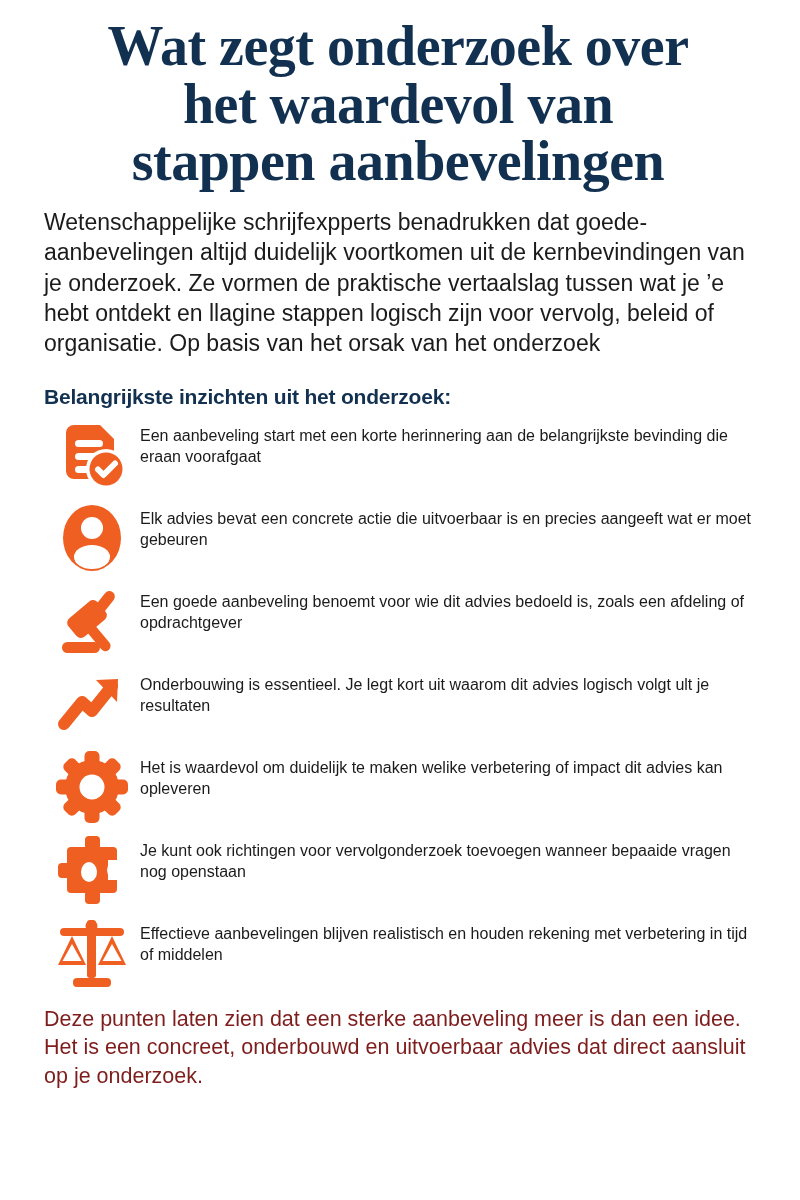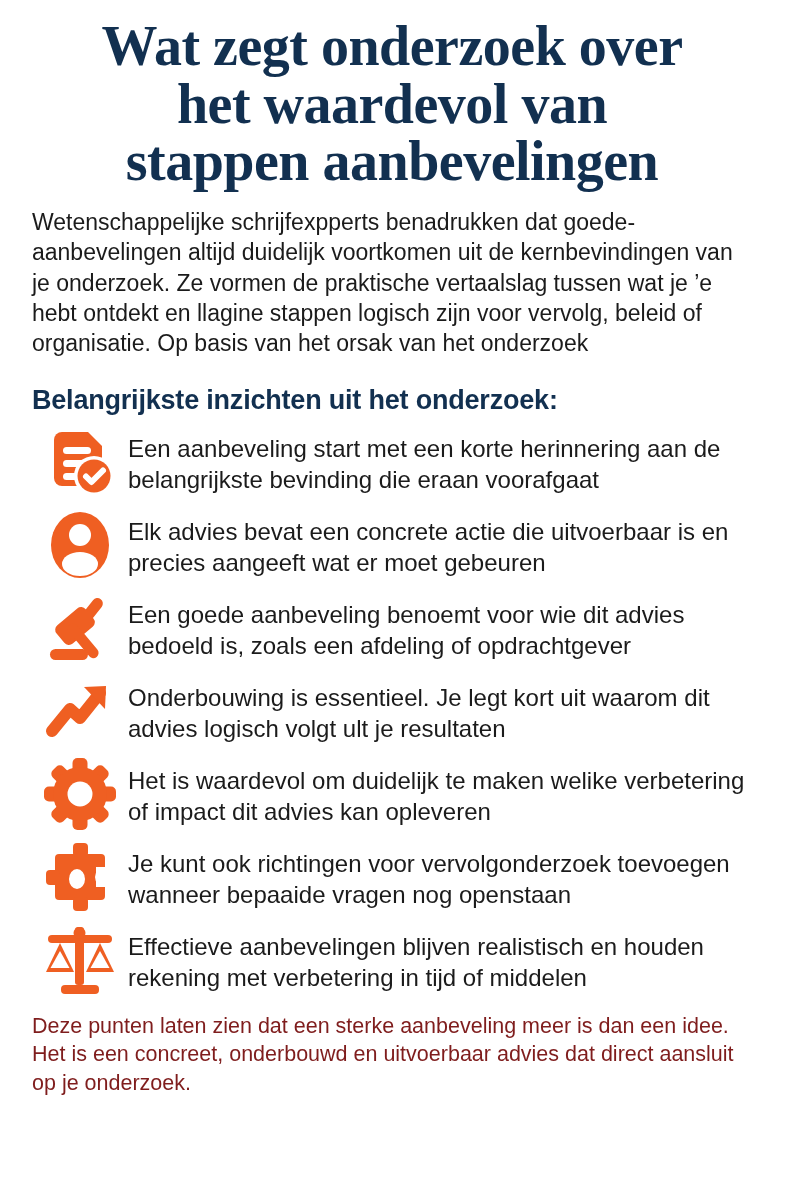--- a/index.html
+++ b/index.html
@@ -12,21 +12,21 @@
     height: 1200px;
     overflow: hidden;
     font-family: "Liberation Sans", sans-serif;
     color: #1a1a1a;
     -webkit-font-smoothing: antialiased;
   }
   .page {
     width: 800px;
     height: 1200px;
     box-sizing: border-box;
-    padding: 18px 44px 0 28px;
+    padding: 18px 44px 0 40px;
     position: relative;
   }
 
   
   .title {
     font-family: "Liberation Serif", "DejaVu Serif", serif;
     font-weight: bold;
     color: #123050;
     font-size: 56px;
     line-height: 1.03;
@@ -41,21 +41,21 @@
   .intro {
     font-size: 23px;
     line-height: 1.32;
     color: #1b1b1b;
     margin: 16px 4px 0 4px;
     text-align: left;
   }
 
   
   .section-heading {
-    font-size: 27px;
+    font-size: 21px;
     font-weight: bold;
     color: #123050;
     margin: 26px 4px 8px 4px;
     letter-spacing: -0.2px;
   }
 
   
   .insight-list {
     margin: 0;
     padding: 0 0 0 4px;
@@ -71,21 +71,21 @@
     flex: 0 0 96px;
     width: 96px;
     height: 76px;
     display: flex;
     align-items: center;
     justify-content: center;
   }
   .icon-wrap svg { display: block; }
   .item-text {
     flex: 1 1 auto;
-    font-size: 24px;
+    font-size: 16px;
     line-height: 1.3;
     color: #1b1b1b;
     padding-top: 9px;
   }
 
   
   .outro {
     font-size: 21.5px;
     line-height: 1.32;
     color: #7f1d1d;

